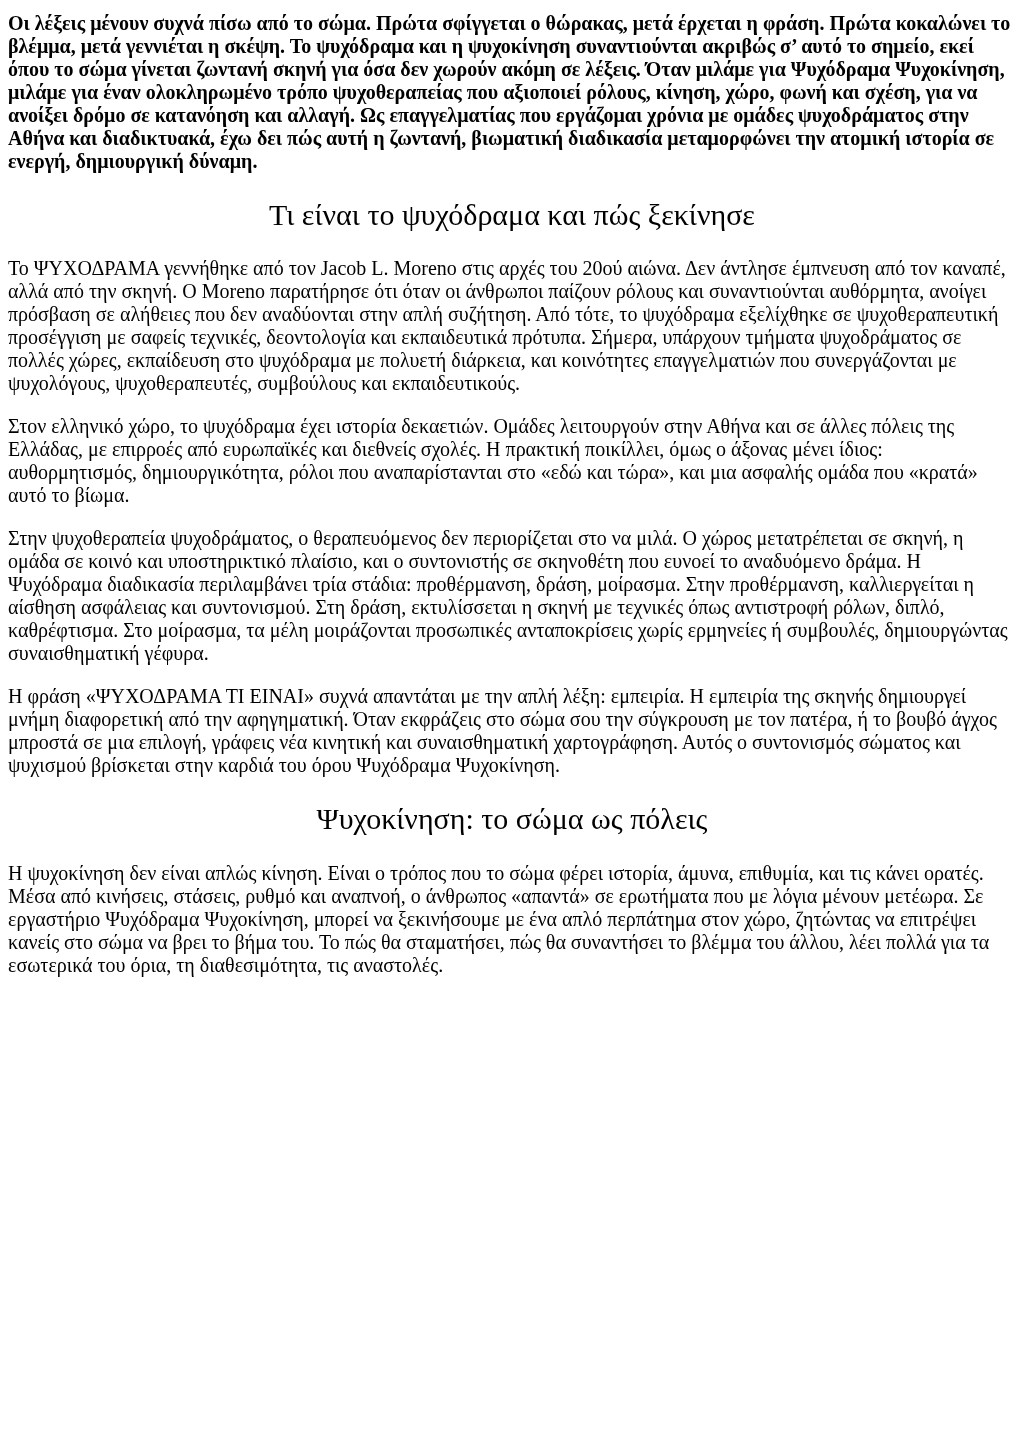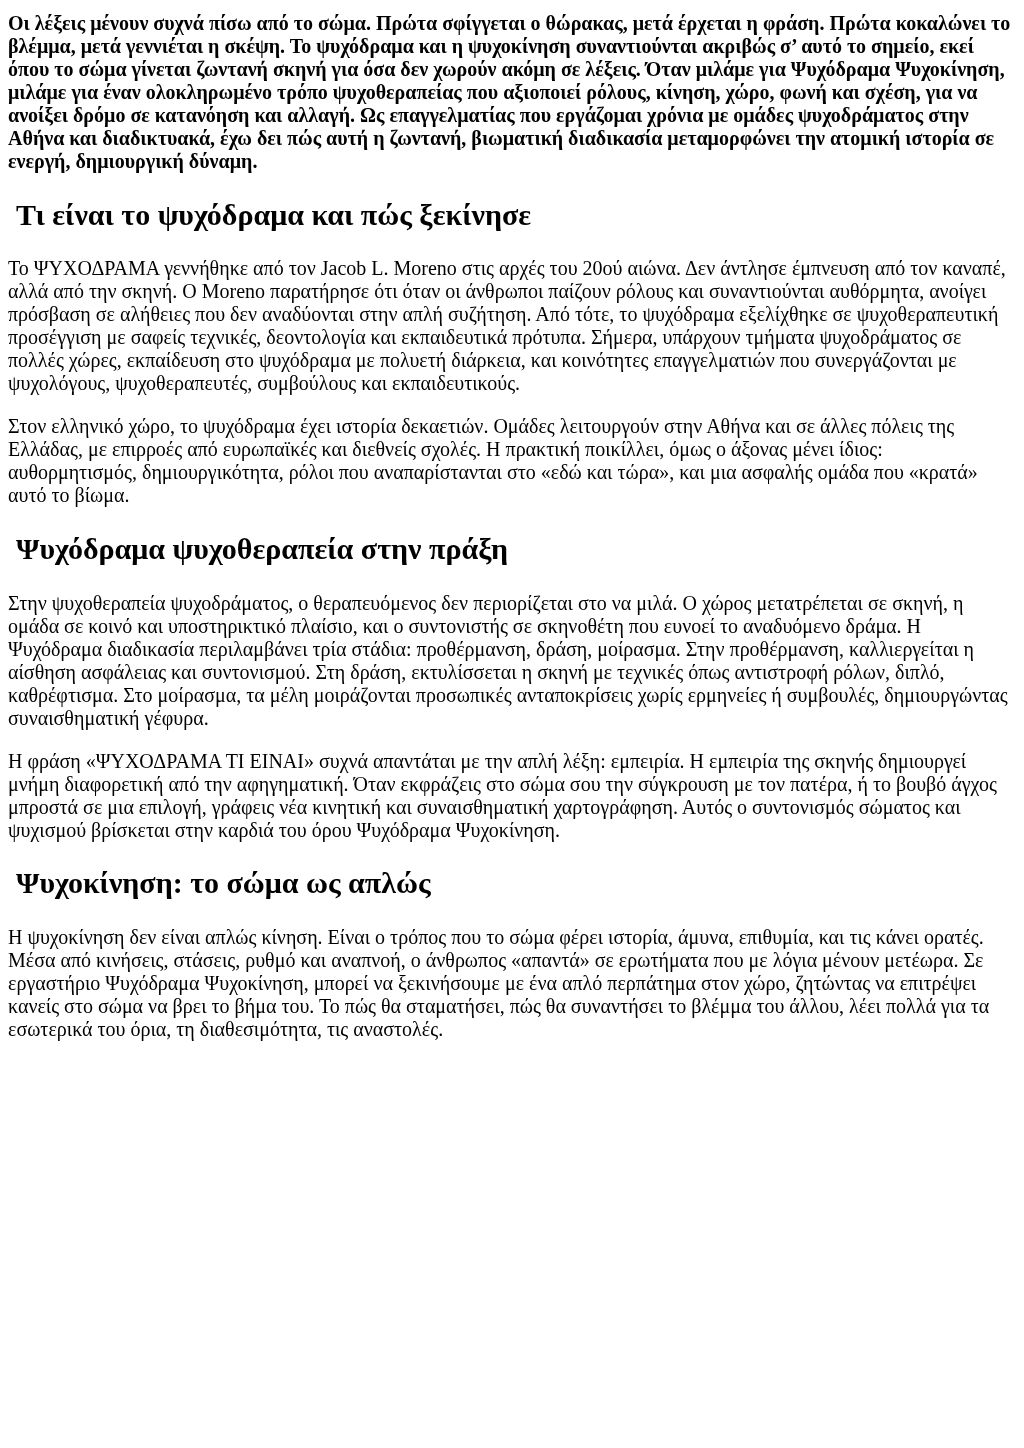--- a/index.html
+++ b/index.html
@@ -16,46 +16,46 @@
   }
   p {
     margin: 1em 0;
   }
   p.intro {
     margin-top: 0.2em;
     font-weight: bold;
   }
   h2 {
     font-size: 1.5em;
-    font-weight: bold;
+    font-weight: normal;
     line-height: 1.15;
     margin: 0.83em 8px;
+    text-align: center;
   }
   section {
     margin: 0;
     padding: 0;
   }
 </style>
 </head>
 <body>
 
 <main>
 
   <p class="intro">Οι λέξεις μένουν συχνά πίσω από το σώμα. Πρώτα σφίγγεται ο θώρακας, μετά έρχεται η φράση. Πρώτα κοκαλώνει το βλέμμα, μετά γεννιέται η σκέψη. Το ψυχόδραμα και η ψυχοκίνηση συναντιούνται ακριβώς σ’ αυτό το σημείο, εκεί όπου το σώμα γίνεται ζωντανή σκηνή για όσα δεν χωρούν ακόμη σε λέξεις. Όταν μιλάμε για Ψυχόδραμα Ψυχοκίνηση, μιλάμε για έναν ολοκληρωμένο τρόπο ψυχοθεραπείας που αξιοποιεί ρόλους, κίνηση, χώρο, φωνή και σχέση, για να ανοίξει δρόμο σε κατανόηση και αλλαγή. Ως επαγγελματίας που εργάζομαι χρόνια με ομάδες ψυχοδράματος στην Αθήνα και διαδικτυακά, έχω δει πώς αυτή η ζωντανή, βιωματική διαδικασία μεταμορφώνει την ατομική ιστορία σε ενεργή, δημιουργική δύναμη.</p>
 
   <section>
     <h2>Τι είναι το ψυχόδραμα και πώς ξεκίνησε</h2>
     <p>Το ΨΥΧΟΔΡΑΜΑ γεννήθηκε από τον Jacob L. Moreno στις αρχές του 20ού αιώνα. Δεν άντλησε έμπνευση από τον καναπέ, αλλά από την σκηνή. Ο Moreno παρατήρησε ότι όταν οι άνθρωποι παίζουν ρόλους και συναντιούνται αυθόρμητα, ανοίγει πρόσβαση σε αλήθειες που δεν αναδύονται στην απλή συζήτηση. Από τότε, το ψυχόδραμα εξελίχθηκε σε ψυχοθεραπευτική προσέγγιση με σαφείς τεχνικές, δεοντολογία και εκπαιδευτικά πρότυπα. Σήμερα, υπάρχουν τμήματα ψυχοδράματος σε πολλές χώρες, εκπαίδευση στο ψυχόδραμα με πολυετή διάρκεια, και κοινότητες επαγγελματιών που συνεργάζονται με ψυχολόγους, ψυχοθεραπευτές, συμβούλους και εκπαιδευτικούς.</p>
     <p>Στον ελληνικό χώρο, το ψυχόδραμα έχει ιστορία δεκαετιών. Ομάδες λειτουργούν στην Αθήνα και σε άλλες πόλεις της Ελλάδας, με επιρροές από ευρωπαϊκές και διεθνείς σχολές. Η πρακτική ποικίλλει, όμως ο άξονας μένει ίδιος: αυθορμητισμός, δημιουργικότητα, ρόλοι που αναπαρίστανται στο «εδώ και τώρα», και μια ασφαλής ομάδα που «κρατά» αυτό το βίωμα.</p>
   </section>
 
   <section>
-    <h2>Ψυχόδραμα ψυχοθεραπεία στην πράξη</h2>
     <p>Στην ψυχοθεραπεία ψυχοδράματος, ο θεραπευόμενος δεν περιορίζεται στο να μιλά. Ο χώρος μετατρέπεται σε σκηνή, η ομάδα σε κοινό και υποστηρικτικό πλαίσιο, και ο συντονιστής σε σκηνοθέτη που ευνοεί το αναδυόμενο δράμα. Η Ψυχόδραμα διαδικασία περιλαμβάνει τρία στάδια: προθέρμανση, δράση, μοίρασμα. Στην προθέρμανση, καλλιεργείται η αίσθηση ασφάλειας και συντονισμού. Στη δράση, εκτυλίσσεται η σκηνή με τεχνικές όπως αντιστροφή ρόλων, διπλό, καθρέφτισμα. Στο μοίρασμα, τα μέλη μοιράζονται προσωπικές ανταποκρίσεις χωρίς ερμηνείες ή συμβουλές, δημιουργώντας συναισθηματική γέφυρα.</p>
     <p>Η φράση «ΨΥΧΟΔΡΑΜΑ ΤΙ ΕΙΝΑΙ» συχνά απαντάται με την απλή λέξη: εμπειρία. Η εμπειρία της σκηνής δημιουργεί μνήμη διαφορετική από την αφηγηματική. Όταν εκφράζεις στο σώμα σου την σύγκρουση με τον πατέρα, ή το βουβό άγχος μπροστά σε μια επιλογή, γράφεις νέα κινητική και συναισθηματική χαρτογράφηση. Αυτός ο συντονισμός σώματος και ψυχισμού βρίσκεται στην καρδιά του όρου Ψυχόδραμα Ψυχοκίνηση.</p>
   </section>
 
   <section>
-    <h2>Ψυχοκίνηση: το σώμα ως απλώς</h2>
+    <h2>Ψυχοκίνηση: το σώμα ως πόλεις</h2>
     <p>Η ψυχοκίνηση δεν είναι απλώς κίνηση. Είναι ο τρόπος που το σώμα φέρει ιστορία, άμυνα, επιθυμία, και τις κάνει ορατές. Μέσα από κινήσεις, στάσεις, ρυθμό και αναπνοή, ο άνθρωπος «απαντά» σε ερωτήματα που με λόγια μένουν μετέωρα. Σε εργαστήριο Ψυχόδραμα Ψυχοκίνηση, μπορεί να ξεκινήσουμε με ένα απλό περπάτημα στον χώρο, ζητώντας να επιτρέψει κανείς στο σώμα να βρει το βήμα του. Το πώς θα σταματήσει, πώς θα συναντήσει το βλέμμα του άλλου, λέει πολλά για τα εσωτερικά του όρια, τη διαθεσιμότητα, τις αναστολές.</p>
   </section>
 
 </main>
 
 </body></html>

